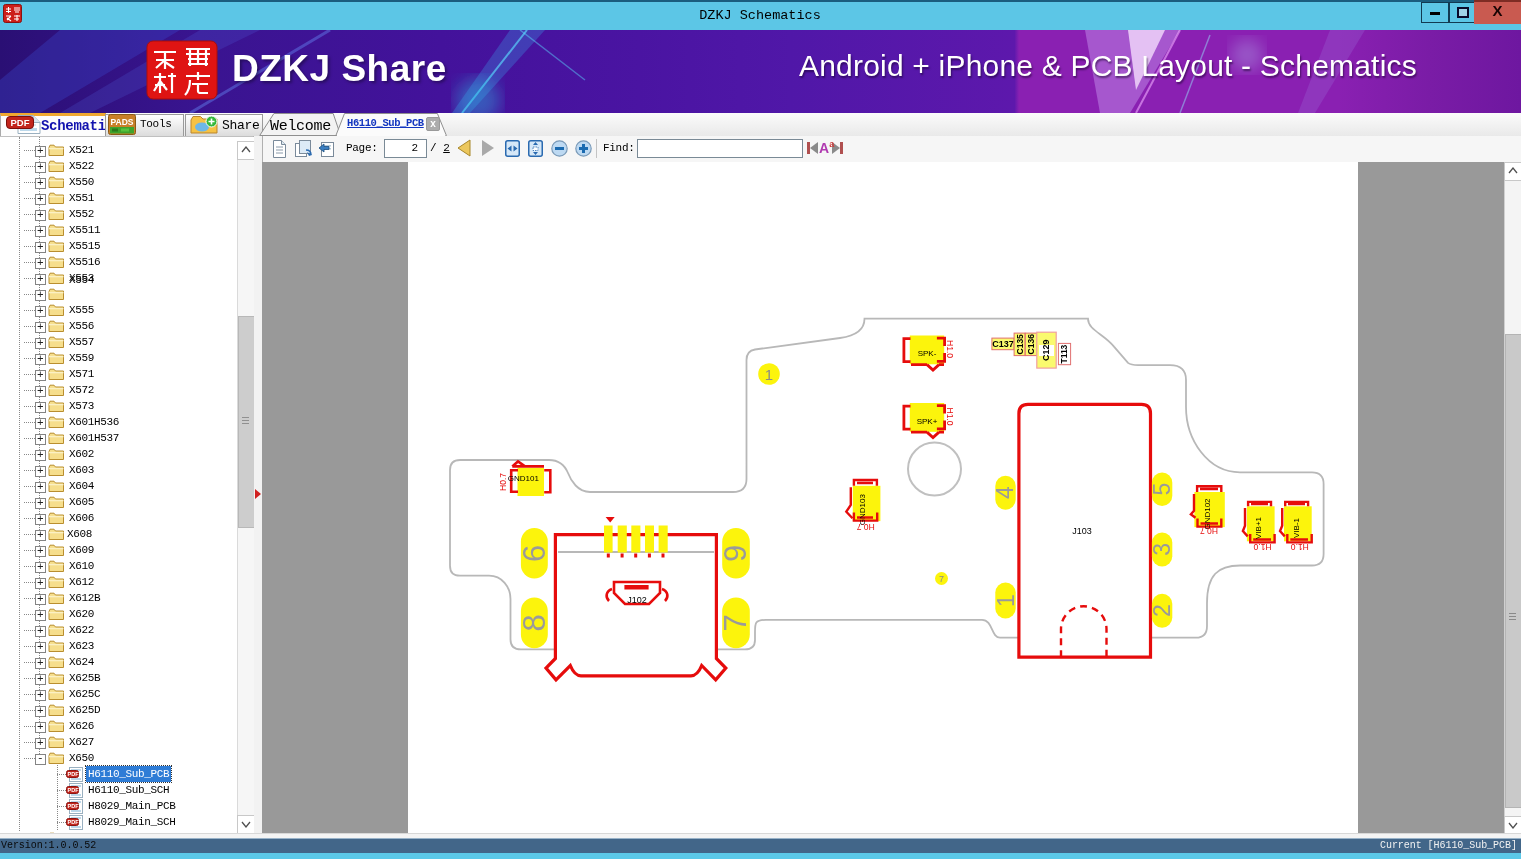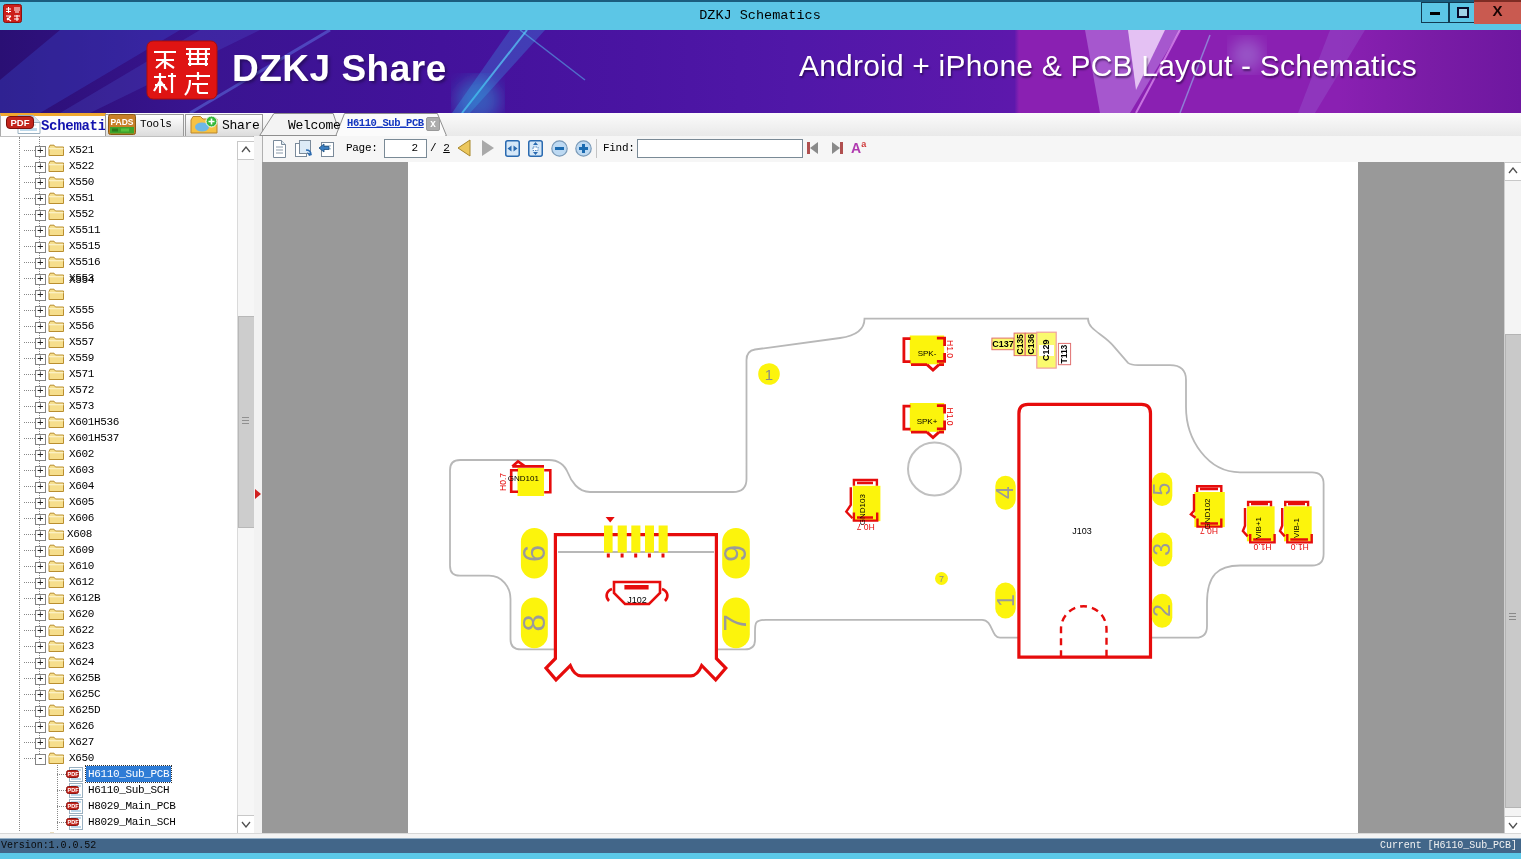--- a/index.html
+++ b/index.html
@@ -107,21 +107,21 @@
  <circle cx="21.5" cy="7.5" r="5.5" fill="#35b83a" stroke="#fff" stroke-width="1"></circle>
  <path d="M21.5 4.5 v6 M18.5 7.5 h6" stroke="#fff" stroke-width="1.6"></path>
 </svg>
 <div class="abs mono" style="left:222px;top:118px;font-size:13px;letter-spacing:-0.3px;color:#000">Share</div>
 
 <svg class="abs" style="left:255px;top:113px" width="205" height="23">
  <polygon points="4.7,22.5 18.9,0.5 78.2,0.5 85.6,22.5" fill="#f3f3f3" stroke="#8f8f8f" stroke-width="1"></polygon>
  <polygon points="80.9,22.5 89.5,0.5 182.4,0.5 191.4,22.5" fill="#fbfbfb" stroke="#8f8f8f" stroke-width="1"></polygon>
  <line x1="81.9" y1="22.5" x2="190.4" y2="22.5" stroke="#fbfbfb" stroke-width="1.4"></line>
 </svg>
-<div class="abs mono" style="left:288px;top:118px;font-size:13px;letter-spacing:-0.3px;color:#000">Welcome</div>
+<div class="abs mono" style="left:270px;top:118px;font-size:15px;letter-spacing:-0.3px;color:#000">Welcome</div>
 
 <div class="abs mono" style="left:347px;top:117px;font-size:10.5px;letter-spacing:-0.4px;color:#1336c0;font-weight:bold;text-decoration:underline">H6110_Sub_PCB</div>
 
 <div class="abs" style="left:426px;top:117px;width:12px;height:12px;background:#acacac;border:1px solid #9a9a9a;border-radius:2px;color:#fff;font-size:10px;font-weight:bold;text-align:center;line-height:12px">x</div>
 
 <div class="abs" style="left:262px;top:136px;width:1259px;height:26px;background:#f6f6f6;border-left:1px solid #b0b0b0;border-bottom:1px solid #a8a8a8"></div>
 
 <svg class="abs" style="left:269px;top:139px" width="20" height="20">
  <path d="M4.5 1.5 h8 l4 4 v13 h-12 z" fill="#ffffff" stroke="#7a8a9a"></path>
  <path d="M12.5 1.5 v4 h4" fill="#dce8f0" stroke="#7a8a9a"></path>
@@ -188,21 +188,21 @@
 <svg class="abs" style="left:806px;top:140px" width="14" height="16">
  <path d="M12 2 v12 l-8 -6 z" fill="#8a8a8a"></path>
     <rect x="1" y="2" width="3" height="12" fill="#b05050"></rect>
 </svg>
 
 <svg class="abs" style="left:830px;top:140px" width="14" height="16">
  <path d="M2 2 v12 l8 -6 z" fill="#8a8a8a"></path>
     <rect x="10" y="2" width="3" height="12" fill="#b05050"></rect>
 </svg>
 
-<div class="abs" style="left:851px;top:139px;font-size:14px;font-weight:bold;color:#b03ab0">A<span style="font-size:9px;color:#d03a3a;vertical-align:super">a</span></div>
+<div class="abs" style="left:819px;top:139px;font-size:14px;font-weight:bold;color:#b03ab0">A<span style="font-size:9px;color:#d03a3a;vertical-align:super">a</span></div>
 
 <div class="abs" style="left:0;top:136px;width:253px;height:697px;background:#fff;border-top:1px solid #c0c0c0"></div>
 
 <div class="abs dot-v" style="left:19px;top:137px;height:694px"></div>
 <div class="abs dot-v" style="left:39px;top:137px;height:621px"></div>
 <div class="abs dot-v" style="left:57px;top:758px;height:72px"></div>
 
 <div class="abs dot-h" style="left:24px;top:150px;width:11px"></div>
 <div class="abs expand" style="left:35px;top:146px">
     <span class="pm">+</span>

